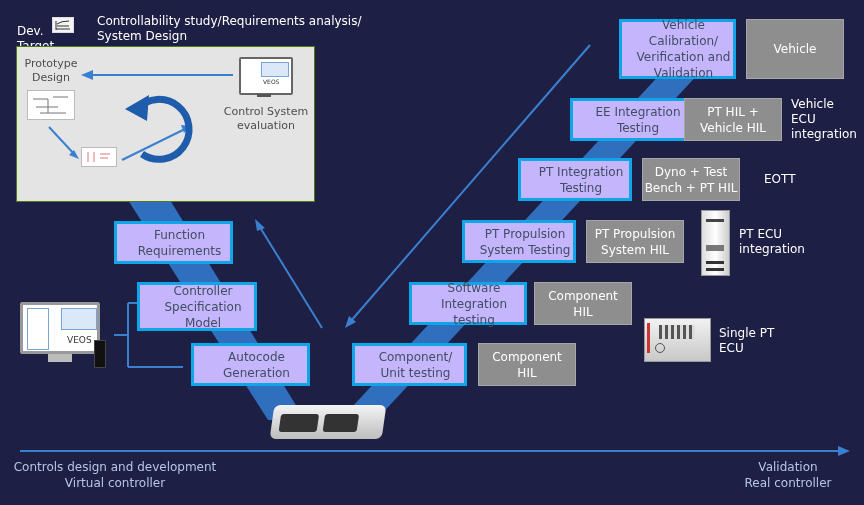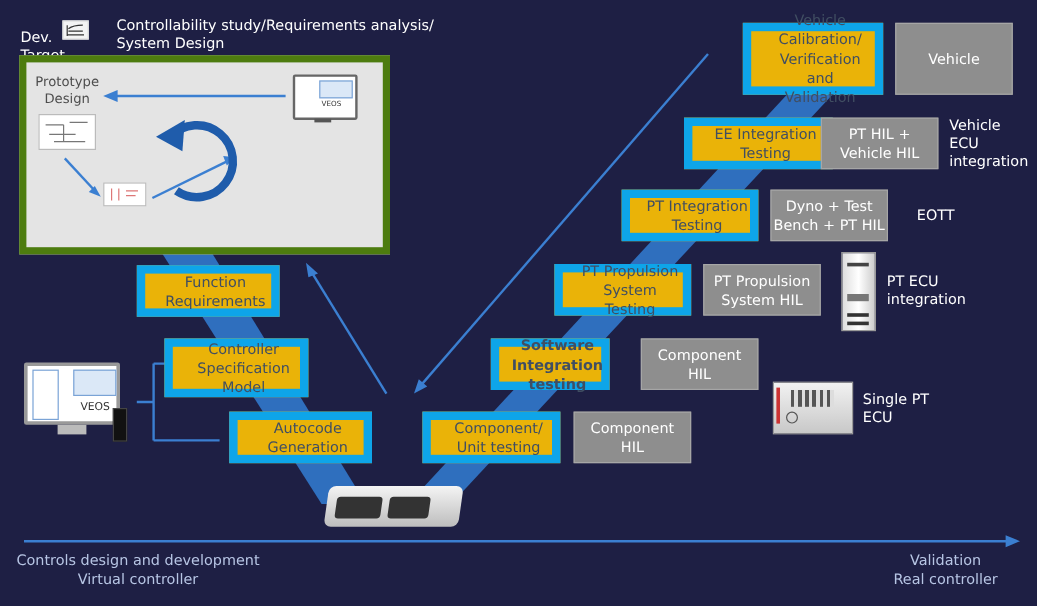--- a/index.html
+++ b/index.html
@@ -1,22 +1,22 @@
 <!DOCTYPE html>
 <html><head>
 <meta charset="utf-8">
 <style>
   html,body{margin:0;padding:0;}
   body{width:864px;height:505px;background:#1e1f44;position:relative;overflow:hidden;font-family:"DejaVu Sans",sans-serif;}
   .abs{position:absolute;}
   .txt{color:#ffffff;font-size:12px;line-height:15px;}
   .box{position:absolute;display:flex;align-items:center;justify-content:center;text-align:center;font-size:12px;line-height:16px;white-space:pre-line;box-sizing:border-box;}
-  .lb{background:#eab308;color:#404e62;border:7px solid #0ea5e9;padding-left:12px;}
+  .lb{background:#c4b5fd;color:#404e62;border:3px solid #0ea5e9;padding-left:12px;}
   .gb{background:#8e8e8e;color:#ffffff;border:1px solid #a6a6a6;}
-  .panel{position:absolute;left:16px;top:46px;width:297px;height:154px;background:#e4e4e4;border:6px solid #4d7c0f;}
+  .panel{position:absolute;left:16px;top:46px;width:297px;height:154px;background:#e4e4e4;border:1px solid #4d7c0f;}
   .ptxt{position:absolute;color:#4d4d4d;font-size:11px;line-height:14px;text-align:center;white-space:pre-line;}
   .bottom{color:#b7c5e4;font-size:12px;line-height:16px;text-align:center;white-space:pre-line;}
   svg{position:absolute;left:0;top:0;}
 </style>
 </head>
 <body>
 
 <svg width="864" height="505">
 
   <polygon points="128,200 170,200 305,420 268,420" fill="#2f6fbe"></polygon>
@@ -69,20 +69,22 @@
 
     <path d="M120,62 A30,30 0 1 1 125,107" stroke="#1f5cab" stroke-width="7" fill="none"></path>
     <polygon points="108,62 132,48 130,74" fill="#1f5cab"></polygon>
   </svg>
 
   <div class="abs" style="left:222px;top:10px;width:50px;height:34px;background:#fff;border:2px solid #666;border-radius:2px;">
     <div class="abs" style="left:20px;top:3px;width:26px;height:13px;border:1px solid #7aa3d6;background:#dbe8f7;"></div>
     <div class="abs" style="left:22px;top:19px;font-size:6px;color:#333;">VEOS</div>
   </div>
   <div class="abs" style="left:240px;top:47px;width:14px;height:3px;background:#555;"></div>
+  <div class="ptxt" style="left:204px;top:58px;width:90px;">Control System
+evaluation</div>
 </div>
 
 <div class="box lb" style="left:114px;top:221px;width:119px;height:43px;">Function
 Requirements</div>
 <div class="box lb" style="left:137px;top:282px;width:120px;height:49px;">Controller
 Specification Model</div>
 <div class="box lb" style="left:191px;top:343px;width:119px;height:43px;">Autocode
 Generation</div>
 
 <div class="abs" style="left:20px;top:302px;width:80px;height:52px;background:#fff;border:3px solid #999;border-radius:2px;box-sizing:border-box;">
@@ -98,21 +100,21 @@
   <div class="abs" style="left:52px;top:9px;width:34px;height:18px;background:#333;border-radius:3px;"></div>
 </div>
 
 <div class="box lb" style="left:352px;top:343px;width:115px;height:43px;">Component/
 Unit testing</div>
 <div class="box gb" style="left:478px;top:343px;width:98px;height:43px;">Component
 HIL</div>
 <div class="abs txt" style="left:719px;top:326px;white-space:pre-line;">Single PT
 ECU</div>
 
-<div class="box lb" style="left:409px;top:282px;width:99px;height:43px;font-weight:bold;">Software
+<div class="box lb" style="left:409px;top:282px;width:118px;height:43px;">Software
 Integration testing</div>
 <div class="box gb" style="left:534px;top:282px;width:98px;height:43px;">Component
 HIL</div>
 
 <div class="box lb" style="left:462px;top:220px;width:114px;height:43px;">PT Propulsion
 System Testing</div>
 <div class="box gb" style="left:586px;top:220px;width:98px;height:43px;">PT Propulsion
 System HIL</div>
 <div class="abs txt" style="left:739px;top:227px;white-space:pre-line;">PT ECU
 integration</div>

